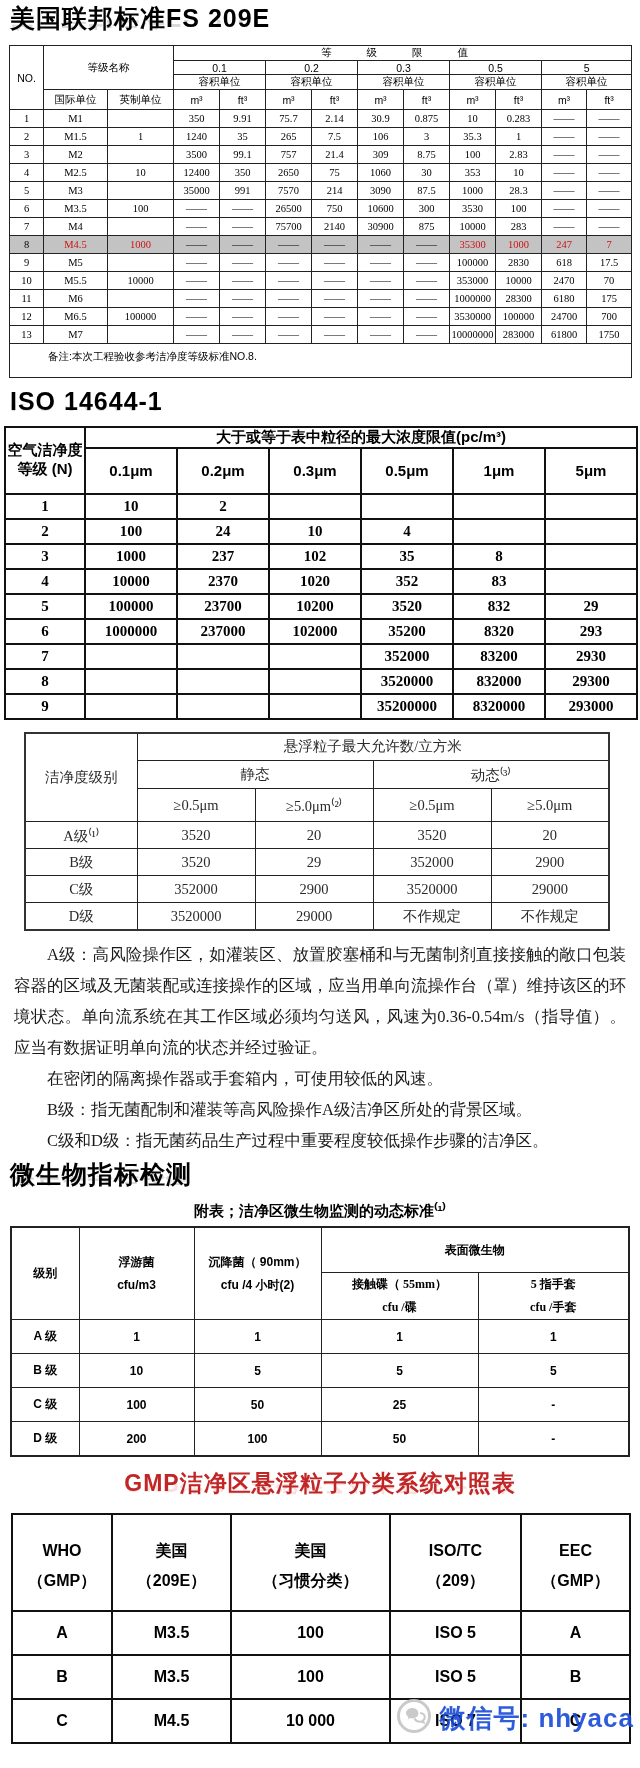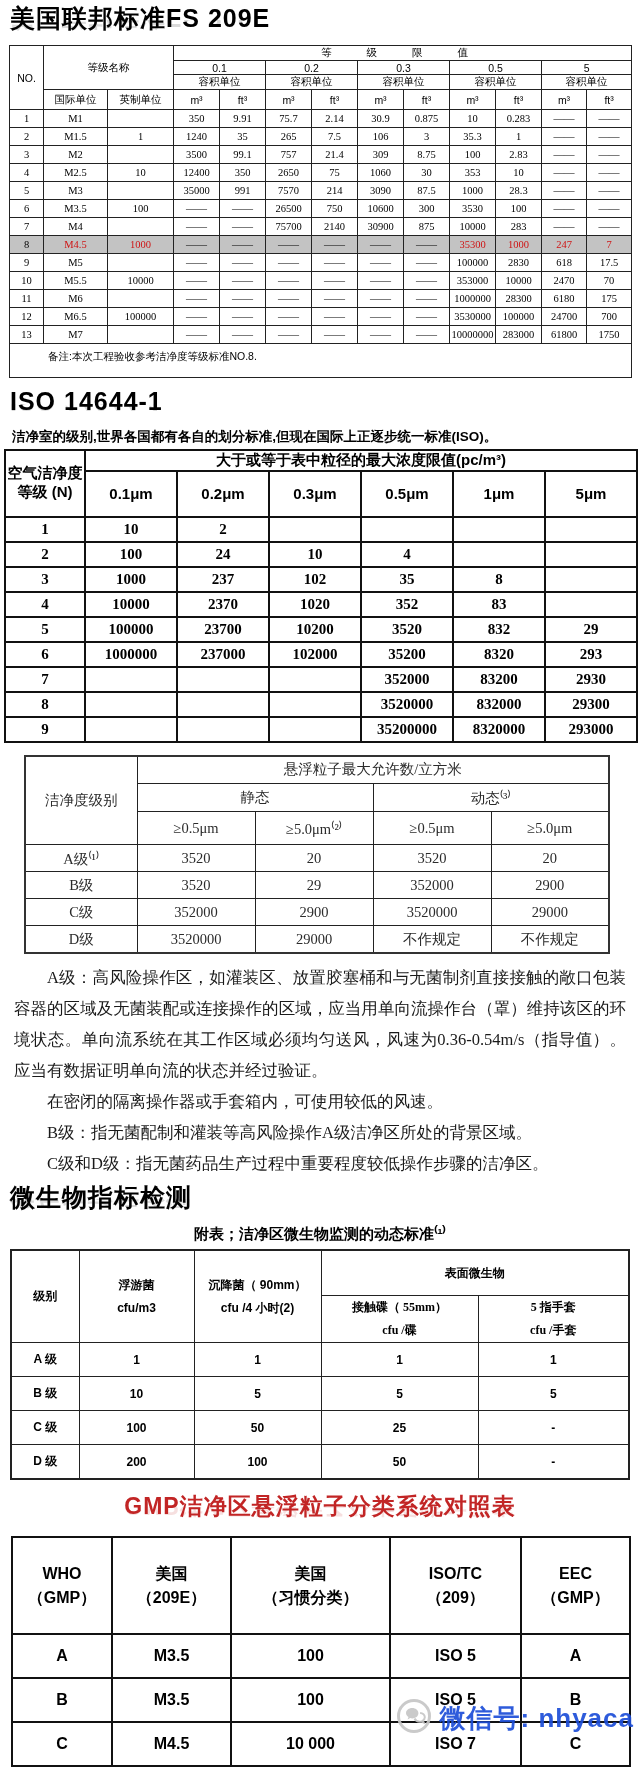--- a/index.html
+++ b/index.html
@@ -52,21 +52,21 @@
   .mic-table{width:618px;margin:5px 0 0 10px;border:2px solid #222;}
   .mic-table th{font-size:12px;font-weight:bold;}
   .mic-table th div{line-height:21px;padding:1px 0;}
   .mic-table .mr1 th{height:44px;margin-top:24px;} .mic-table .mr2 th{height:46px;font-family:Liberation Serif, serif;}
   .mic-table td{font-weight:bold;font-size:12px;height:33px;}
 
   
   .cmp-table{width:618px;margin:7px 0 0 11px;}
   .cmp-table th,.cmp-table td{border:2px solid #111;}
   .cmp-table th{font-size:16px;font-weight:bold;height:95px;}
-  .cmp-table th div{line-height:24px;}
+  .cmp-table th div{line-height:24px;margin-top:6px;}
   .cmp-table td{font-size:16px;font-weight:bold;height:42px;}
 
   
   .watermark{position:absolute;top:1698px;right:6px;display:flex;align-items:center;gap:8px;color:#1d4ed8;opacity:.92;pointer-events:none;}
   .watermark .wm-text{font-size:26px;font-weight:bold;letter-spacing:1px;font-family:"Liberation Sans",sans-serif;}
 </style>
 </head>
 <body>
 
 <div class="page">
@@ -329,21 +329,20 @@
         <td colspan="13" class="note-cell">备注:本次工程验收参考洁净度等级标准NO.8.</td>
       </tr>
     </tfoot>
   </table>
 
   <div class="iso-wrap">
     <div class="wa h-big">
       <span class="main">ISO 14644-1</span>
       <span class="refl">ISO 14644-1</span>
     </div>
-    <div class="iso-intro">洁净室的级别,世界各国都有各自的划分标准,但现在国际上正逐步统一标准(ISO)。</div>
 
     <table class="iso-table">
       <colgroup>
         <col style="width:80px">
           <col style="width:92px">
           <col style="width:92px">
           <col style="width:92px">
         <col style="width:92px">
           <col style="width:92px">
           <col style="width:92px">

